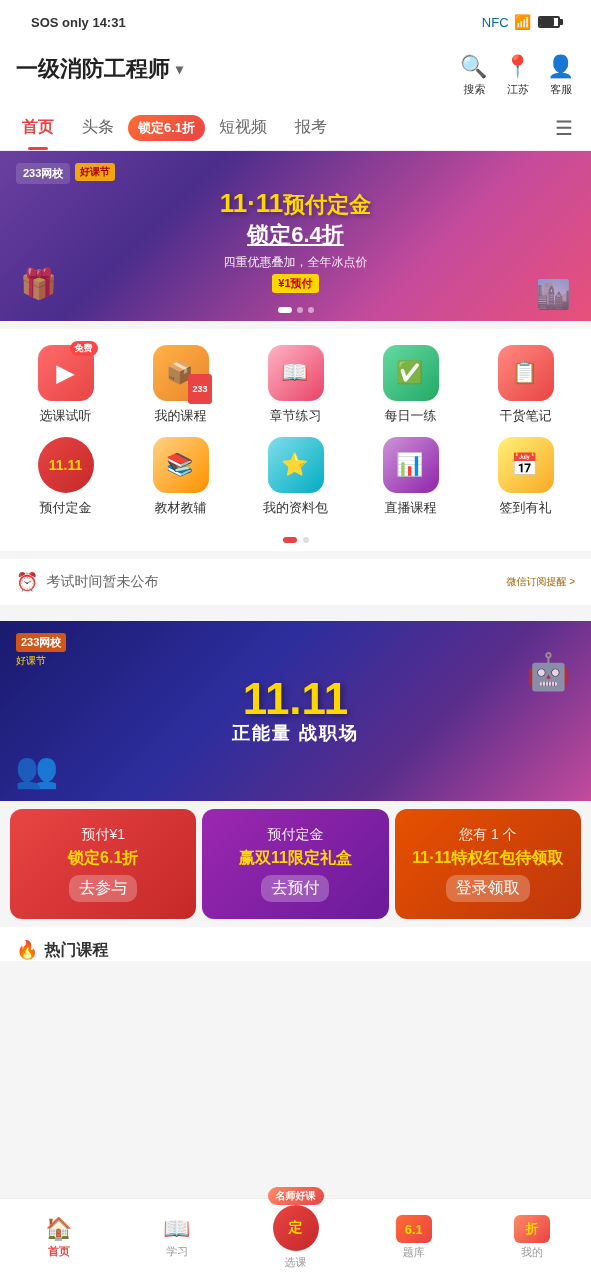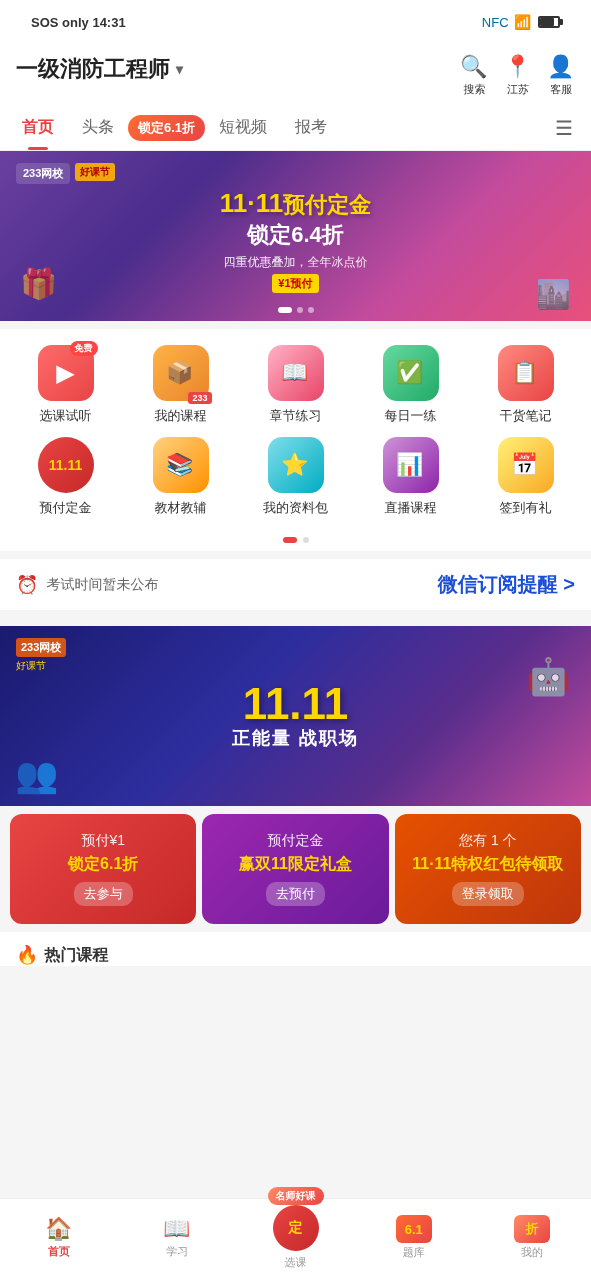--- a/index.html
+++ b/index.html
@@ -325,27 +325,26 @@
       display: flex;
       align-items: center;
       gap: 8px;
       color: #666;
       font-size: 14px;
     }
     .notice-icon {
       font-size: 18px;
     }
     .notice-right {
-      color: #1d4ed8;
-      font-size: 20px;
+      color: #a16207;
+      font-size: 10px;
       display: flex;
       align-items: center;
       gap: 2px;
       cursor: pointer;
-      font-weight: bold;
     }
 
     
     .banner2 {
       margin: 0;
       width: 100%;
       height: 180px;
       background: linear-gradient(135deg, #1a1a6e 0%, #2d2d9e 40%, #5a2d8c 70%, #c44b9c 100%);
       position: relative;
       overflow: hidden;
@@ -433,21 +432,21 @@
       font-size: 14px;
       color: rgba(255,255,255,0.9);
     }
     .promo-card .promo-main {
       font-size: 16px;
       font-weight: 800;
       color: #FFD700;
       line-height: 1.2;
     }
     .promo-card .promo-btn {
-      font-size: 13px;
+      font-size: 16px;
       color: #fff;
       background: rgba(255,255,255,0.25);
       padding: 3px 10px;
       border-radius: 10px;
       margin-top: 4px;
     }
 
     
     .section-heading {
       background: #fff;
@@ -592,21 +591,21 @@
 </div>
 
 <div class="banner">
   <div class="banner-logo">233网校</div>
   <div style="position:absolute;top:12px;left:75px;background:rgba(255,180,0,0.9);color:#a00;font-size:10px;padding:2px 5px;border-radius:3px;font-weight:700;">好课节</div>
   <div class="banner-content">
     <div class="banner-main-text">
       <span style="font-size:26px;text-align:right;">11·11</span><span style="font-size:22px;">预付定金</span>
     </div>
     <div style="display:flex;align-items:center;gap:8px;justify-content:center;margin-top:2px;">
-      <div style="font-size:22px;font-weight:900;color:#fff;">锁定6.4折</div>
+      <div style="font-size:22px;font-weight:900;color:#fff;text-decoration:underline;">锁定6.4折</div>
     </div>
     <div style="font-size:12px;color:rgba(255,255,255,0.9);margin-top:4px;">四重优惠叠加，全年冰点价</div>
     <div class="banner-badge">¥1预付</div>
   </div>
   <div class="banner-deco-left">🎁</div>
   <div class="banner-deco-right">🏙️</div>
   <div class="banner-dots">
     <div class="banner-dot active"></div>
     <div class="banner-dot"></div>
     <div class="banner-dot"></div>
@@ -618,21 +617,21 @@
     <div class="quick-item">
       <div class="quick-icon-wrap red">
         <span style="color:#fff;font-size:24px;">▶</span>
         <div class="quick-badge">免费</div>
       </div>
       <span class="quick-label">选课试听</span>
     </div>
     <div class="quick-item">
       <div class="quick-icon-wrap orange">
         <span style="color:#fff;font-size:22px;">📦</span>
-        <div style="position:absolute;bottom:-3px;right:-3px;background:#e84444;color:#fff;font-size:9px;padding:1px 4px;border-radius:3px;font-weight:700;">233</div>
+        <div style="position:absolute;bottom:-3px;right:-3px;background:#e84444;color:#fff;font-size:9px;padding:10px 4px;border-radius:3px;font-weight:700;">233</div>
       </div>
       <span class="quick-label">我的课程</span>
     </div>
     <div class="quick-item">
       <div class="quick-icon-wrap pink">
         <span style="color:#fff;font-size:22px;">📖</span>
       </div>
       <span class="quick-label">章节练习</span>
     </div>
     <div class="quick-item">

